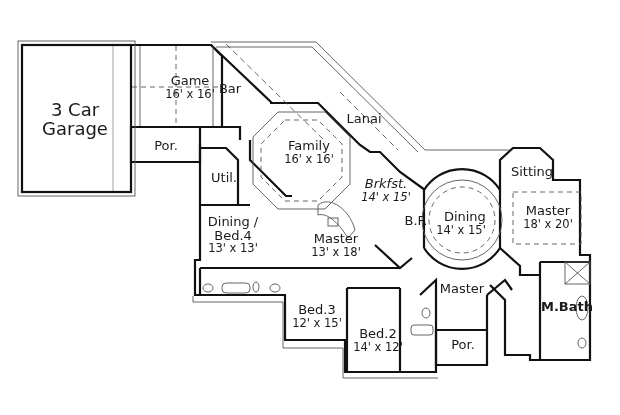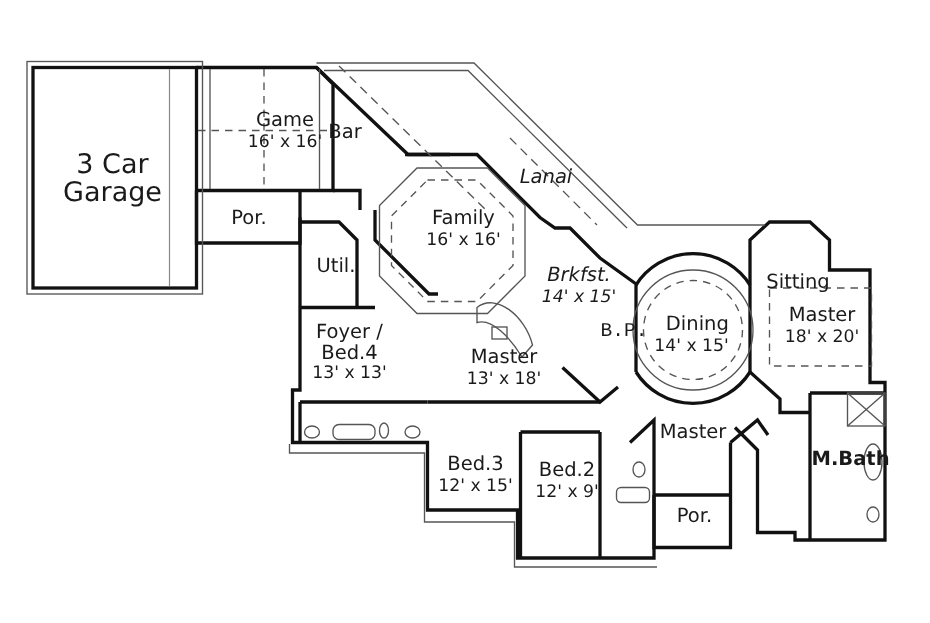--- a/index.html
+++ b/index.html
@@ -103,69 +103,69 @@
   <span class="n">3 Car</span>
   <span class="n">Garage</span>
 </div>
 <div class="lbl" style="left:190px; top:87px;">
   <span class="n">Game</span>
   <span class="d">16' x 16'</span>
 </div>
 <div class="lbl" style="left:230px; top:89px;">
   <span class="n">Bar</span>
 </div>
-<div class="lbl" style="left:364px; top:119px;font-style:italic;">
+<div class="lbl" style="left:364px; top:119px;">
   <span class="n">Lanai</span>
 </div>
 <div class="lbl" style="left:309px; top:152px;">
   <span class="n">Family</span>
   <span class="d">16' x 16'</span>
 </div>
 <div class="lbl" style="left:166px; top:146px;">
   <span class="n">Por.</span>
 </div>
 <div class="lbl" style="left:224px; top:178px;">
   <span class="n">Util.</span>
 </div>
 <div class="lbl" style="left:386px; top:190px;font-style:italic;">
   <span class="n">Brkfst.</span>
   <span class="d">14' x 15'</span>
 </div>
-<div class="lbl" style="left:532px; top:172px;margin-top:17px;">
+<div class="lbl" style="left:532px; top:172px;">
   <span class="n">Sitting</span>
 </div>
 <div class="lbl" style="left:548px; top:217px;">
   <span class="n">Master</span>
   <span class="d">18' x 20'</span>
 </div>
 <div class="lbl" style="left:461px; top:223px;text-align:right;">
   <span class="n">Dining</span>
   <span class="d">14' x 15'</span>
 </div>
-<div class="lbl" style="left:416px; top:221px;font-family:Liberation Mono, monospace;">
+<div class="lbl" style="left:416px; top:221px;">
   <span class="n">B.P.</span>
 </div>
 <div class="lbl" style="left:233px; top:235px;">
-  <span class="n">Foyer /</span>
+  <span class="n">Dining /</span>
   <span class="n">Bed.4</span>
   <span class="d">13' x 13'</span>
 </div>
 <div class="lbl" style="left:336px; top:245px;">
   <span class="n">Master</span>
   <span class="d">13' x 18'</span>
 </div>
 <div class="lbl" style="left:462px; top:289px;">
   <span class="n">Master</span>
 </div>
 <div class="lbl" style="left:567px; top:307px;font-weight:bold;">
   <span class="n">M.Bath</span>
 </div>
 <div class="lbl" style="left:317px; top:316px;">
   <span class="n">Bed.3</span>
   <span class="d">12' x 15'</span>
 </div>
-<div class="lbl" style="left:378px; top:320px;text-align:center;">
+<div class="lbl" style="left:378px; top:340px;text-align:center;">
   <span class="n">Bed.2</span>
-  <span class="d">12' x 9'</span>
+  <span class="d">14' x 12'</span>
 </div>
 <div class="lbl" style="left:463px; top:345px;">
   <span class="n">Por.</span>
 </div>
 
 </body></html>

